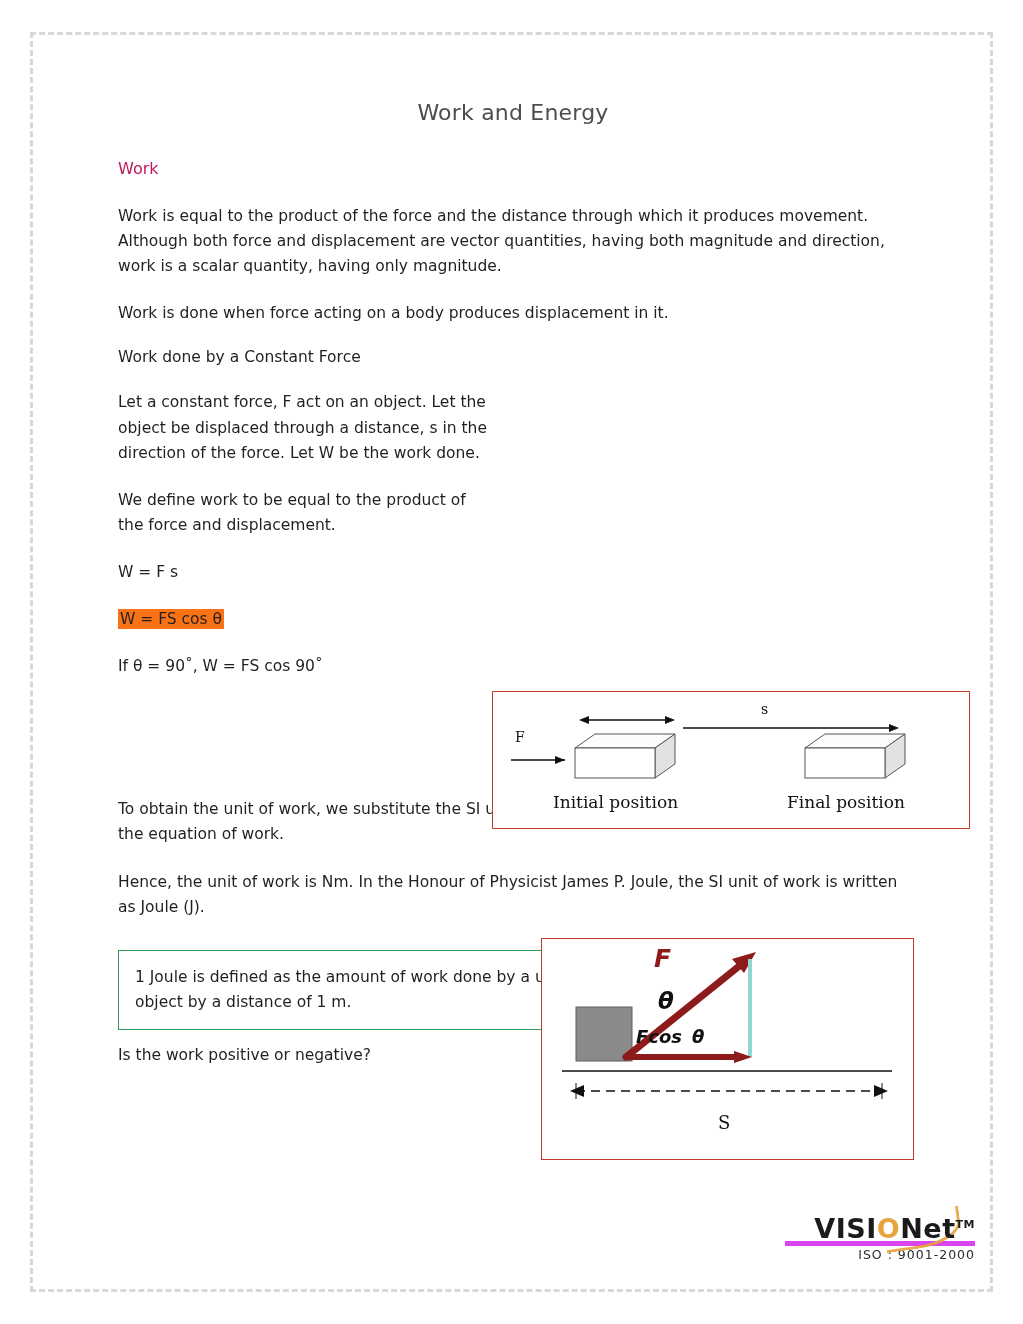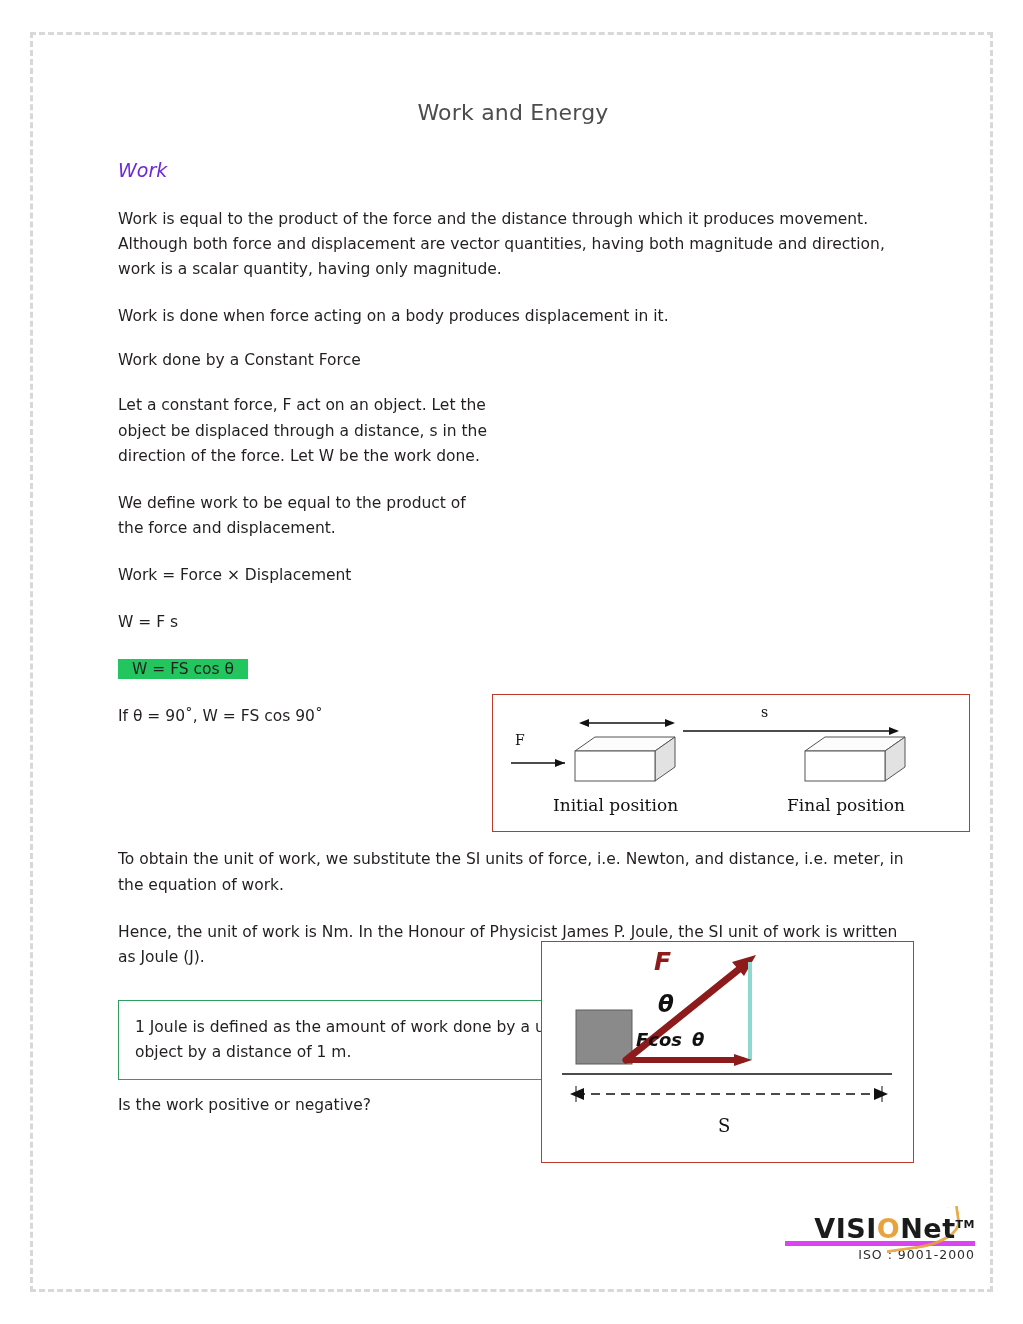--- a/index.html
+++ b/index.html
@@ -37,45 +37,44 @@
   }
   .doc-title {
     text-align: center;
     font-size: 22px;
     color: #4d4d4d;
     font-weight: normal;
     margin: 0 0 34px 0;
     letter-spacing: 0.2px;
   }
   .section-head {
-    color: #6d28d9;
-    font-size: 19px;
+    color: #be185d;
+    font-size: 16px;
     margin: 0 0 26px 0;
-    font-style: italic;
   }
   p.body {
     font-size: 15.5px;
     line-height: 1.62;
     color: #231f20;
     margin: 0 0 22px 0;
   }
   .subhead {
     font-size: 15.5px;
     color: #231f20;
     margin: 0 0 24px 0;
   }
   .twocol {
     position: relative;
   }
   .leftcol {
     width: 370px;
   }
   .highlight {
-    background: #22c55e;
-    padding: 1px 14px;
+    background: #f97316;
+    padding: 1px 2px;
   }
   .indent {
     padding-left: 36px;
   }
   
   .fig1 {
     position: absolute;
     left: 374px;
     top: 301px;
     width: 478px;
@@ -173,21 +172,20 @@
     <p class="body">Work is equal to the product of the force and the distance through which it produces movement. Although both force and displacement are vector quantities, having both magnitude and direction, work is a scalar quantity, having only magnitude.</p>
 
     <p class="body">Work is done when force acting on a body produces displacement in it.</p>
 
     <div class="subhead">Work done by a Constant Force</div>
 
     <div class="twocol">
       <div class="leftcol">
         <p class="body">Let a constant force, F act on an object. Let the object be displaced through a distance, s in the direction of the force. Let W be the work done.</p>
         <p class="body">We define work to be equal to the product of the force and displacement.</p>
-        <p class="body">Work = Force × Displacement</p>
         <p class="body">W = F s</p>
         <p class="body"><span class="highlight">W = FS cos θ</span></p>
         <p class="body">If θ = 90˚, W = FS cos 90˚</p>
       </div>
 
       <div class="fig1">
         <svg width="476" height="136" viewBox="0 0 476 136">
 
           <text x="22" y="50" font-family="DejaVu Serif, serif" font-size="14" fill="#111">F</text>
           <line x1="18" y1="68" x2="72" y2="68" stroke="#111" stroke-width="1.6"></line>

